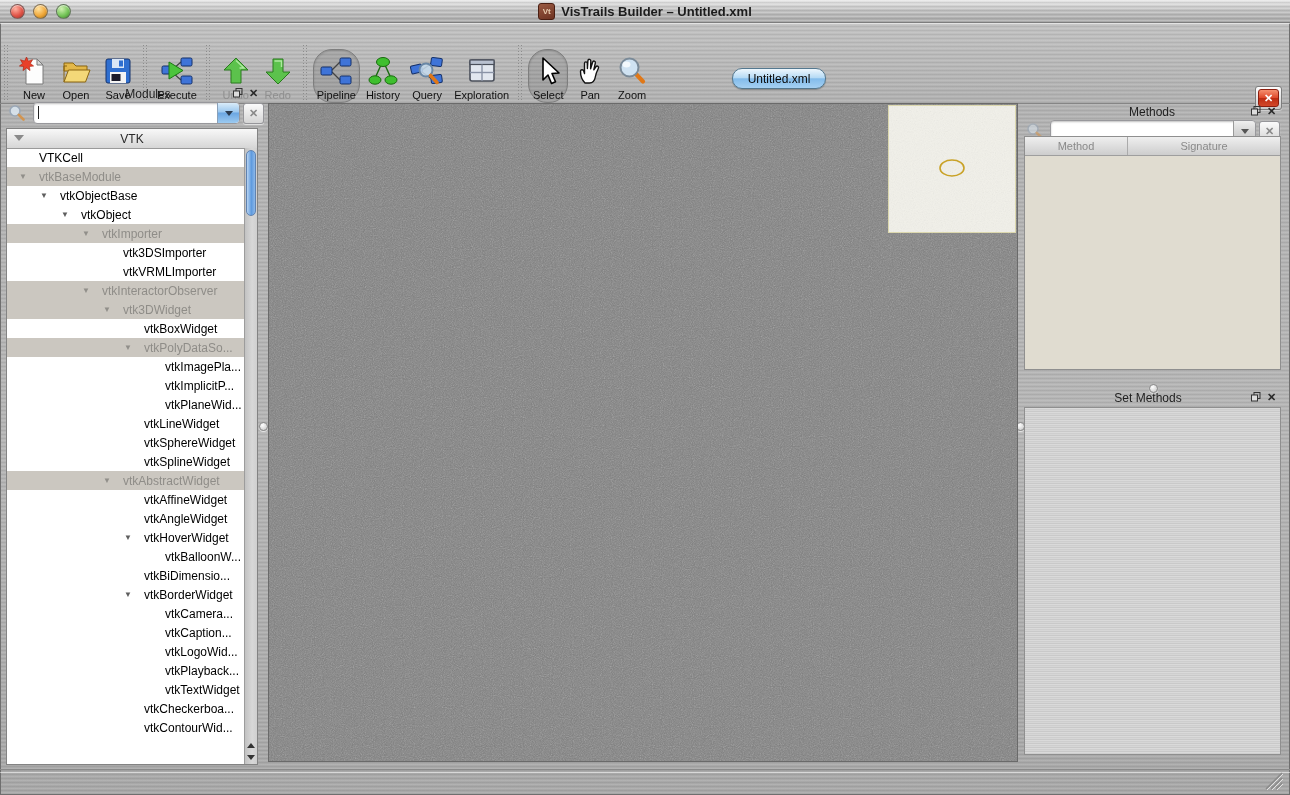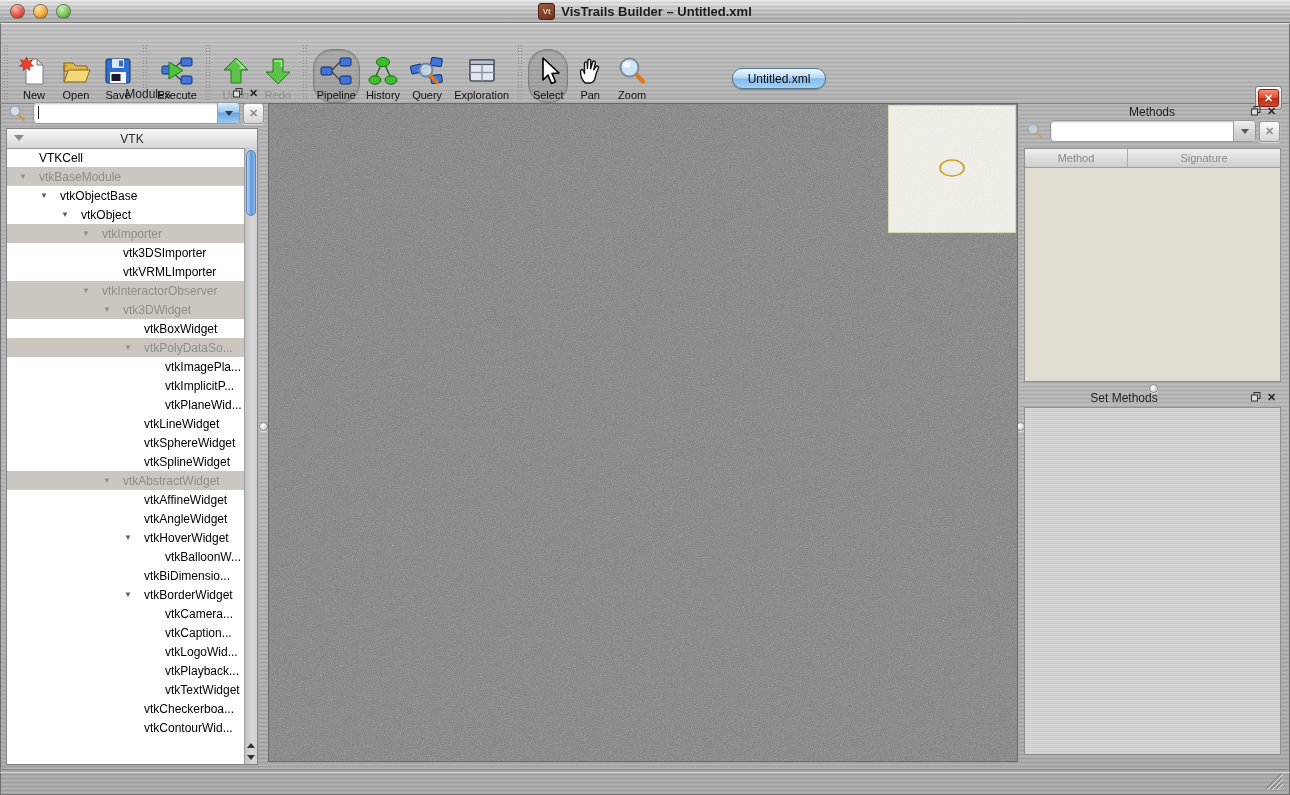--- a/index.html
+++ b/index.html
@@ -78,21 +78,21 @@
   #workspace-close{position:absolute;left:1255px;top:86px;width:25px;height:22px;border:1px solid #7d7d7d;border-radius:3px;
     background:linear-gradient(180deg,#fdfdfd,#cacaca);display:flex;align-items:center;justify-content:center;box-shadow:0 1px 1px rgba(255,255,255,.5);}
   #workspace-close .red-x{width:19px;height:16px;border-radius:3px;border:1px solid #8c1d0e;
     background:linear-gradient(180deg,#f59070 0%,#df4a2c 48%,#bc2c12 52%,#d2482a 100%);
     color:#fff;font-size:11px;font-weight:bold;display:flex;align-items:center;justify-content:center;line-height:14px;}
   #minimap{position:absolute;right:1px;top:1px;width:128px;height:128px;border:1px solid #dcd8ae;box-sizing:border-box;background:#f2f1ea;}
   #minimap svg{position:absolute;left:0;top:0;width:100%;height:100%;}
   .split-dot{position:absolute;width:7px;height:7px;border-radius:50%;border:1px solid #8a8a8a;
     background:radial-gradient(circle at 35% 30%,#ffffff,#c2c2c2);box-shadow:0 1px 1px rgba(255,255,255,.7);}
   
-  #methods-table{position:absolute;left:1024px;top:148px;width:257px;height:234px;border:1px solid #8f8f8f;box-sizing:border-box;background:#e0dcd0;}
+  #methods-table{position:absolute;left:1024px;top:136px;width:257px;height:234px;border:1px solid #8f8f8f;box-sizing:border-box;background:#e0dcd0;}
   #methods-table .thead{display:flex;height:18px;background:linear-gradient(180deg,#efefef,#cdcdcd);border-bottom:1px solid #9e9e9e;}
   #methods-table .th{display:flex;align-items:center;justify-content:center;font-size:11px;color:#8a8a8a;}
   #methods-table .th:first-child{width:102px;border-right:1px solid #ababab;}
   #methods-table .th:last-child{flex:1;}
   #set-methods-body{position:absolute;left:1024px;top:407px;width:257px;height:348px;border:1px solid #8f8f8f;box-sizing:border-box;
     background-image:repeating-linear-gradient(180deg,#dadada 0 1px,#cecece 1px 2px,#d6d6d6 2px 3px,#c9c9c9 3px 4px);}
   
   #bottom-groove{position:absolute;left:0;top:769px;width:1290px;height:2px;border-top:1px solid #8a8a8a;border-bottom:1px solid rgba(255,255,255,.5);}
   #resize-grip{position:absolute;left:1262px;top:771px;width:21px;height:19px;}
 </style>
@@ -534,21 +534,21 @@
       <span>✕</span>
     </div>
 
   <div id="methods-table">
     <div class="thead">
       <div class="th">Method</div>
       <div class="th">Signature</div>
     </div>
   </div>
 
-  <div class="panel-title" style="left:994px;top:390px;width:260px;">
+  <div class="panel-title" style="left:1018px;top:390px;width:260px;">
     <span>Set Methods</span>
   </div>
   <div class="panel-btns" style="left:1251px;top:392px;">
     <span class="float-ic">
         <svg width="10" height="10" viewBox="0 0 10 10">
           <rect x="3" y="0.5" width="6" height="6" fill="none" stroke="#333"></rect>
           <rect x="0.5" y="3" width="6" height="6" fill="#ddd" stroke="#333"></rect>
         </svg>
       </span>
     <span class="close-ic">✕</span>

